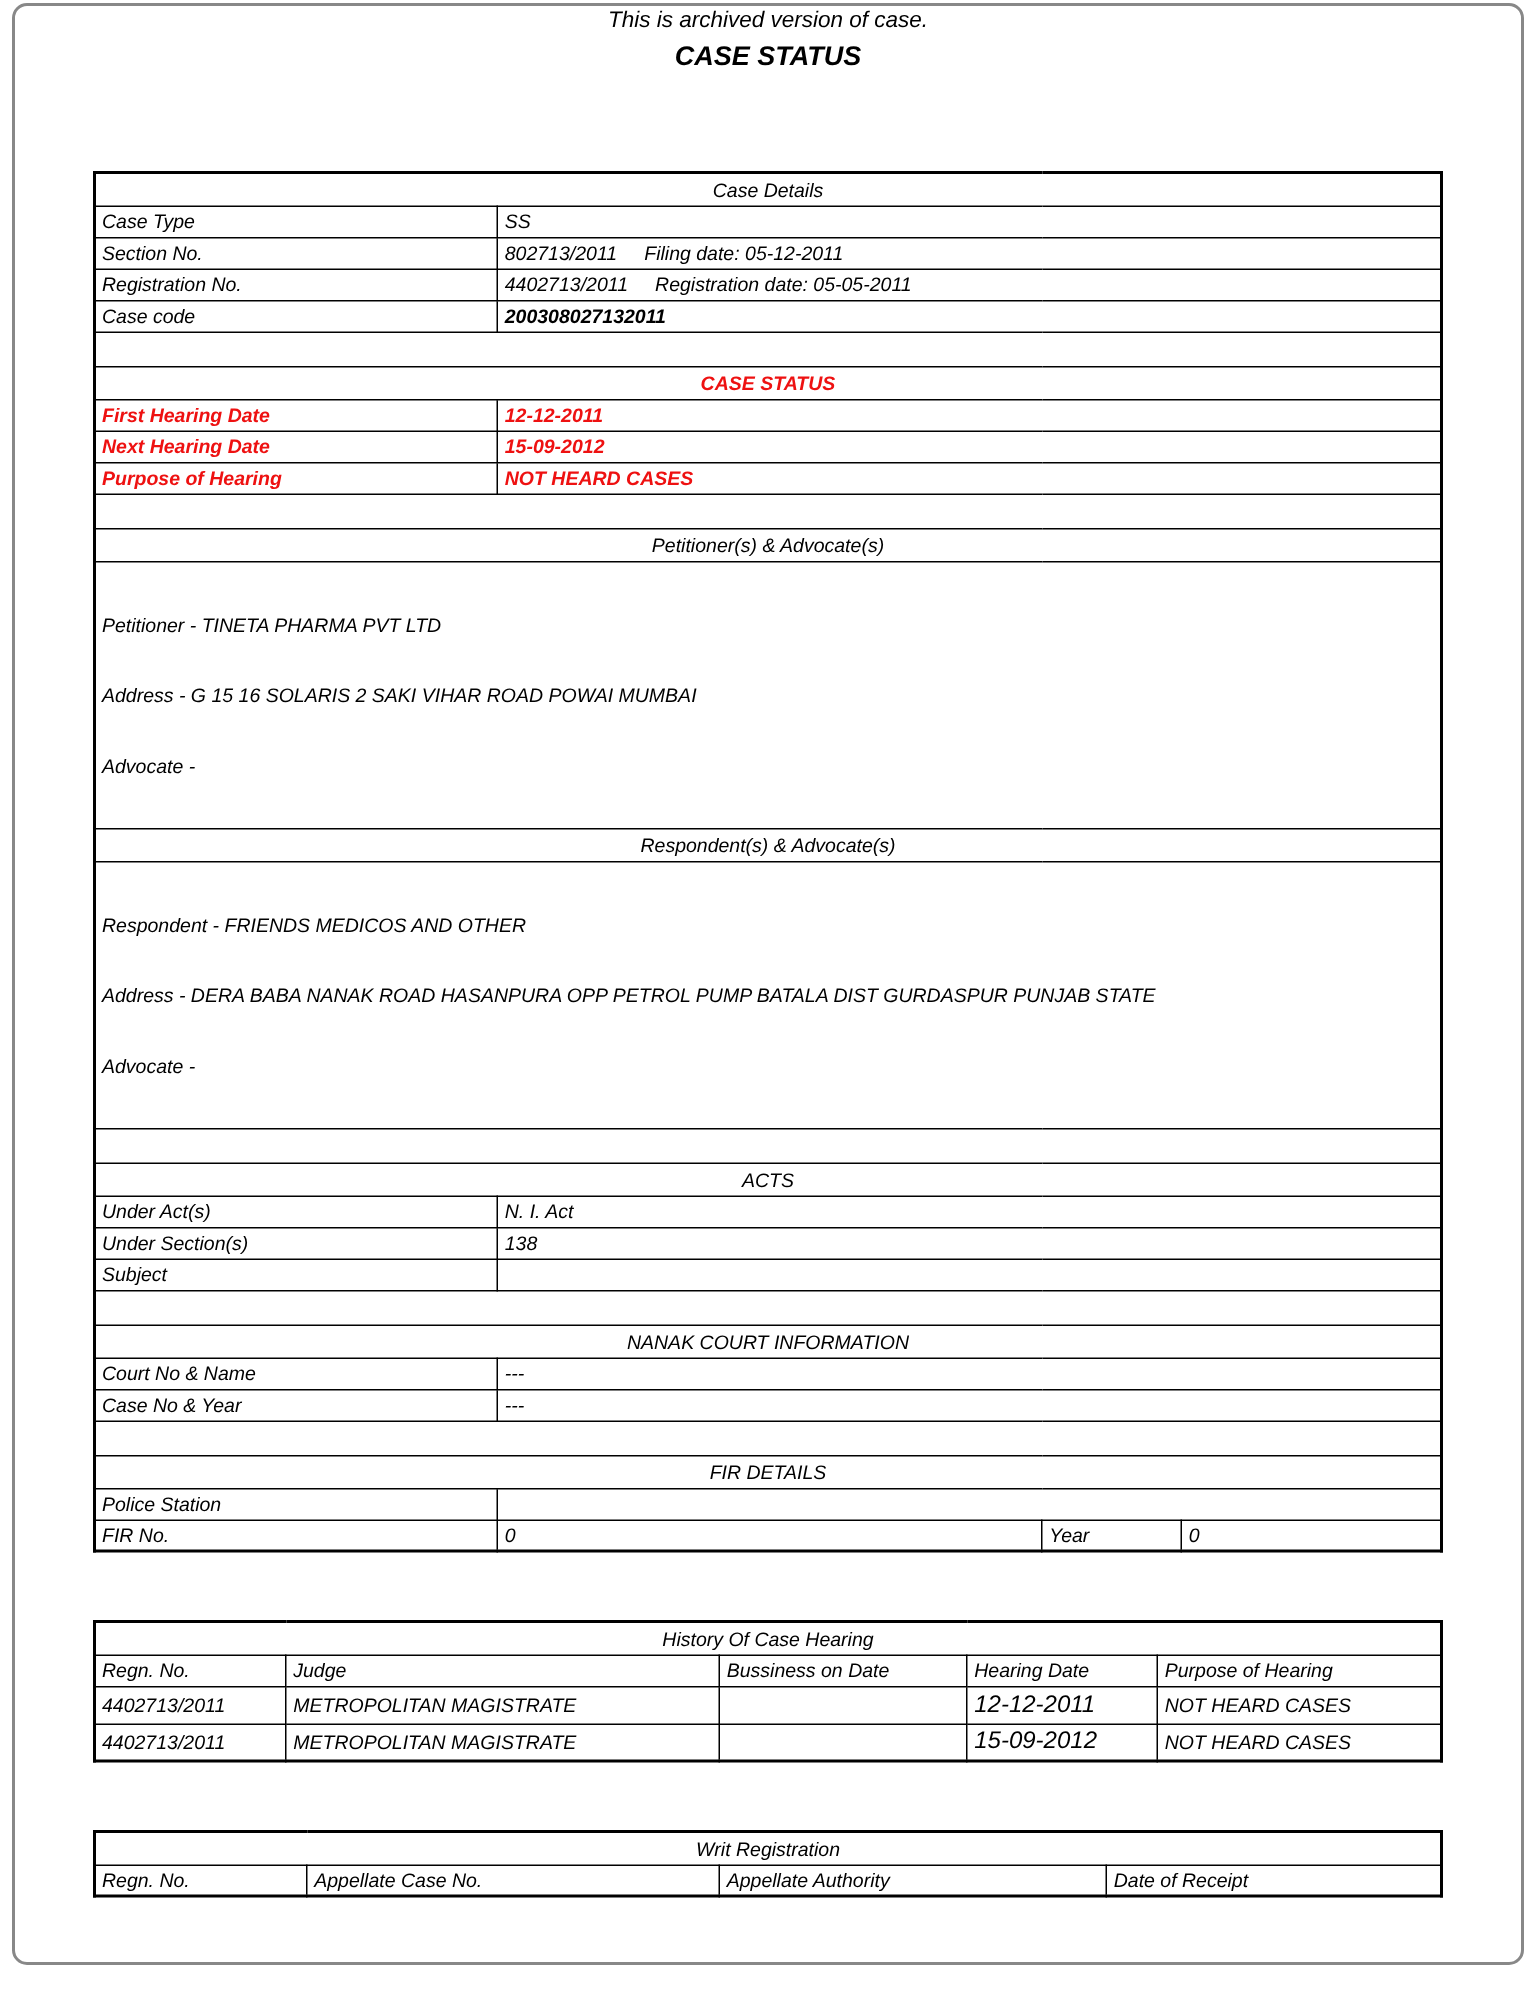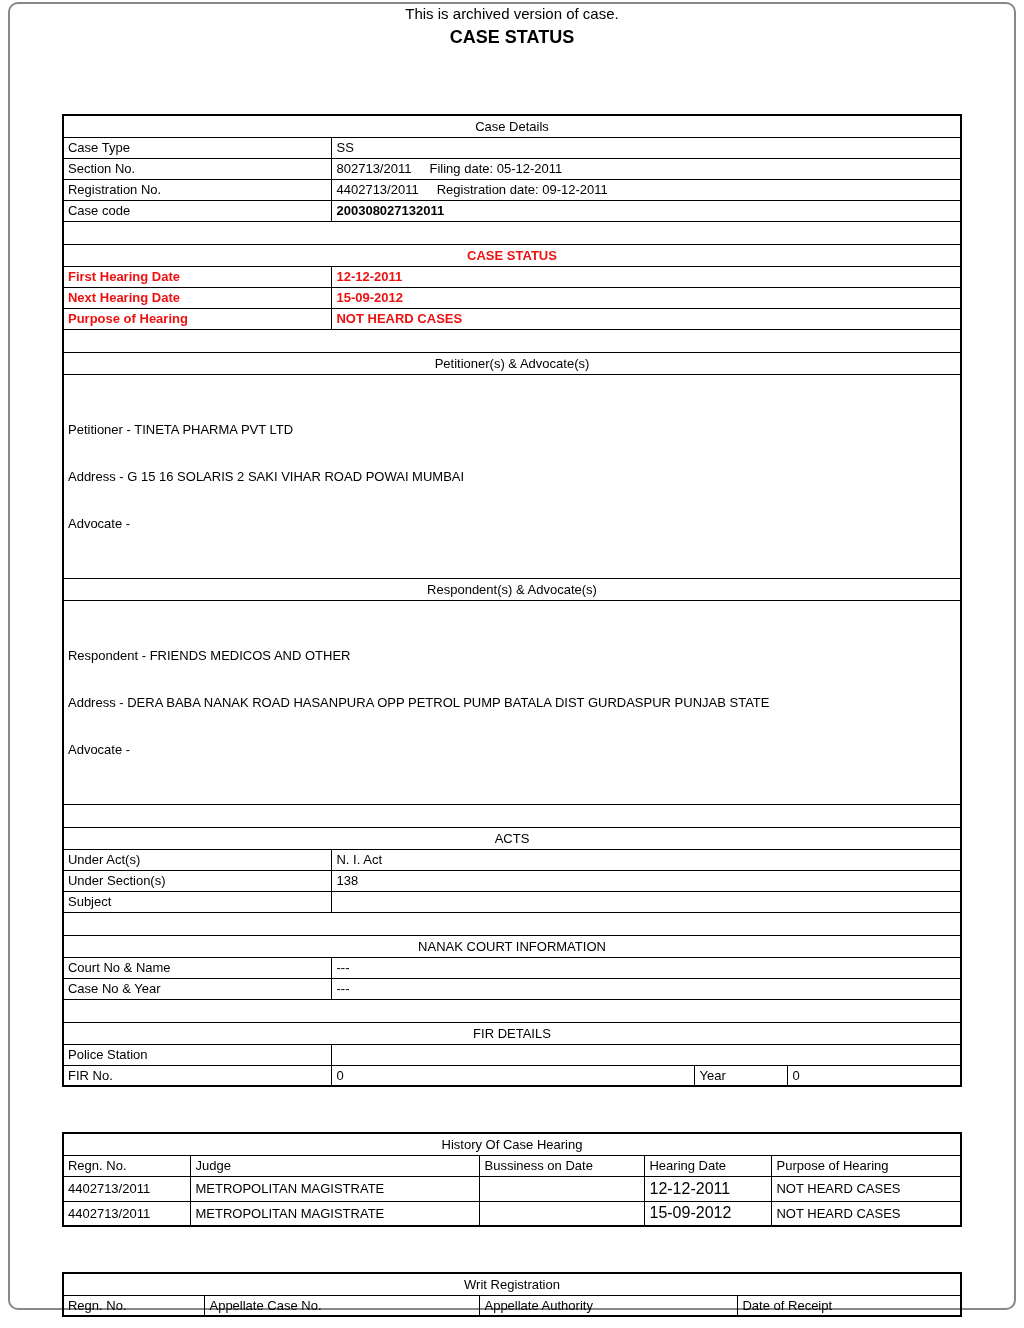--- a/index.html
+++ b/index.html
@@ -12,21 +12,21 @@
     overflow: hidden;
   }
   .frame {
     position: absolute;
     left: 8px; top: 2px;
     width: 1008px; height: 1308px;
     border: 2px solid var(--frame-gray, #888888);
     border-radius: 10px;
     pointer-events: none;
   }
-  .content { position: relative; padding-top: 5px; }
+  .content { position: relative; padding-top: 5px; font-style: italic; }
   .archived-note { text-align: center; font-size: 15px; }
   .page-title { text-align: center; font-size: 18px; font-weight: bold; margin-top: 5px; }
 
   table {
     border-collapse: collapse;
     width: 898px;
     margin: 0 auto;
     table-layout: fixed;
   }
   table { border: 2px solid #000; }
@@ -36,21 +36,21 @@
     padding: 1px 4px;
     height: 21px;
     overflow: hidden;
     white-space: pre-wrap;
     vertical-align: middle;
   }
   .sec-header { text-align: center; height: 22px; }
   .spacer-cell { height: 23px; }
   .red { color: var(--status-red, #ee1111); font-weight: bold; }
   .bold-val { font-weight: bold; }
-  .multiline { height: auto; padding: 16px 4px; }
+  .multiline { height: auto; padding: 3px 4px; }
   .multiline div { line-height: 17px; }
 
   .main-table { margin-top: 66px; }
   .hist-table { margin-top: 45px; }
   .writ-table { margin-top: 45px; }
   .hist-data td { height: 25px; }
   .date-cell { font-size: 16px; }
 </style>
 </head>
 <body>
@@ -76,21 +76,21 @@
       <tr>
         <td>Case Type</td>
         <td colspan="3">SS</td>
       </tr>
       <tr>
         <td>Section No.</td>
         <td colspan="3">802713/2011     Filing date: 05-12-2011</td>
       </tr>
       <tr>
         <td>Registration No.</td>
-        <td colspan="3">4402713/2011     Registration date: 09-12-2011</td>
+        <td colspan="3">4402713/2011     Registration date: 05-05-2011</td>
       </tr>
       <tr>
         <td>Case code</td>
         <td colspan="3" class="bold-val">200308027132011</td>
       </tr>
 
       <tr>
           <td colspan="4" class="spacer-cell"></td>
         </tr>
 

